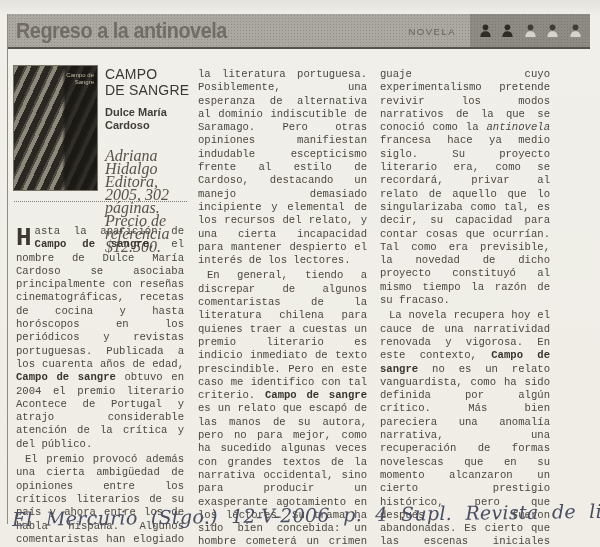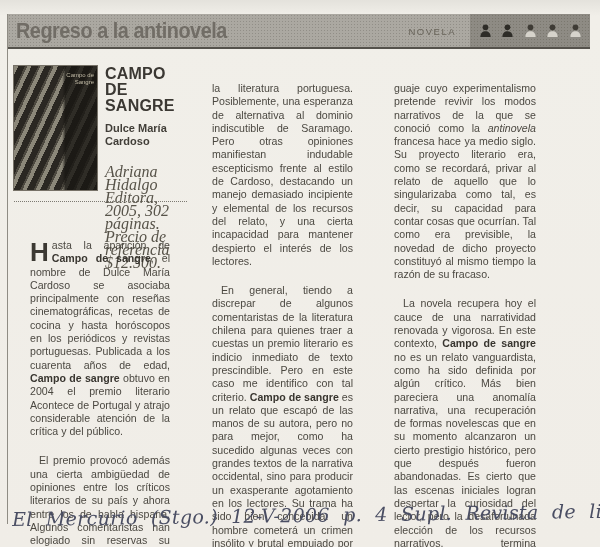--- a/index.html
+++ b/index.html
@@ -48,40 +48,40 @@
       linear-gradient(90deg,rgba(0,0,0,0) 58%,rgba(24,22,18,.8) 62%),
       repeating-linear-gradient(115deg,#8b8779 0 4px,#2a2722 4px 10px,#4c483f 10px 12px);
     outline:1px solid #777268;
   }
   .cover-text{
     position:absolute;right:3px;top:6px;
     font-size:6px;line-height:7px;color:#c2bba6;text-align:right;width:34px;
   }
   .book-info{position:absolute;left:105px;top:66px;width:90px;color:#3b3833;}
   .book-title{
-    font-size:16px;font-weight:bold;line-height:16px;letter-spacing:.2px;
+    font-size:14px;font-weight:normal;line-height:16px;letter-spacing:.2px;
     white-space:pre-line;color:#3b3833;
   }
   .book-author{font-size:11px;font-weight:bold;margin-top:8px;line-height:13px;color:#413e38;}
   .book-details{
     font-size:16px;font-style:italic;line-height:13px;margin-top:17px;color:#575349;font-family:Liberation Serif, serif;
   }
   .sep1{
     position:absolute;left:14px;top:201px;width:173px;height:0;
     border-top:1px dotted #7d7a72;
   }
   
   .col{
     position:absolute;
     font-size:10.6px;line-height:13.3px;text-align:justify;color:#4b4841;
   }
   .col1{left:14px;top:223px;width:172px;}
   .col2{left:196px;top:66px;width:173px;}
   .col3{left:378px;top:66px;width:174px;}
-  .para{margin:16px;}
+  .para{margin:2px;font-family:Liberation Mono, monospace;}
   .para.indent{text-indent:9px;}
   .dropcap{
     float:left;font-size:26px;line-height:22px;font-weight:bold;
     padding:2px 3px 0 0;color:#3c3933;
   }
   .seg-bold{font-weight:bold;color:#38352f;}
   .seg-italic{font-style:italic;}
   .byline-sep{border-top:1px dotted #7d7a72;margin-top:9px;}
   .byline{
     text-align:left;font-size:7.5px;font-weight:bold;letter-spacing:1px;

